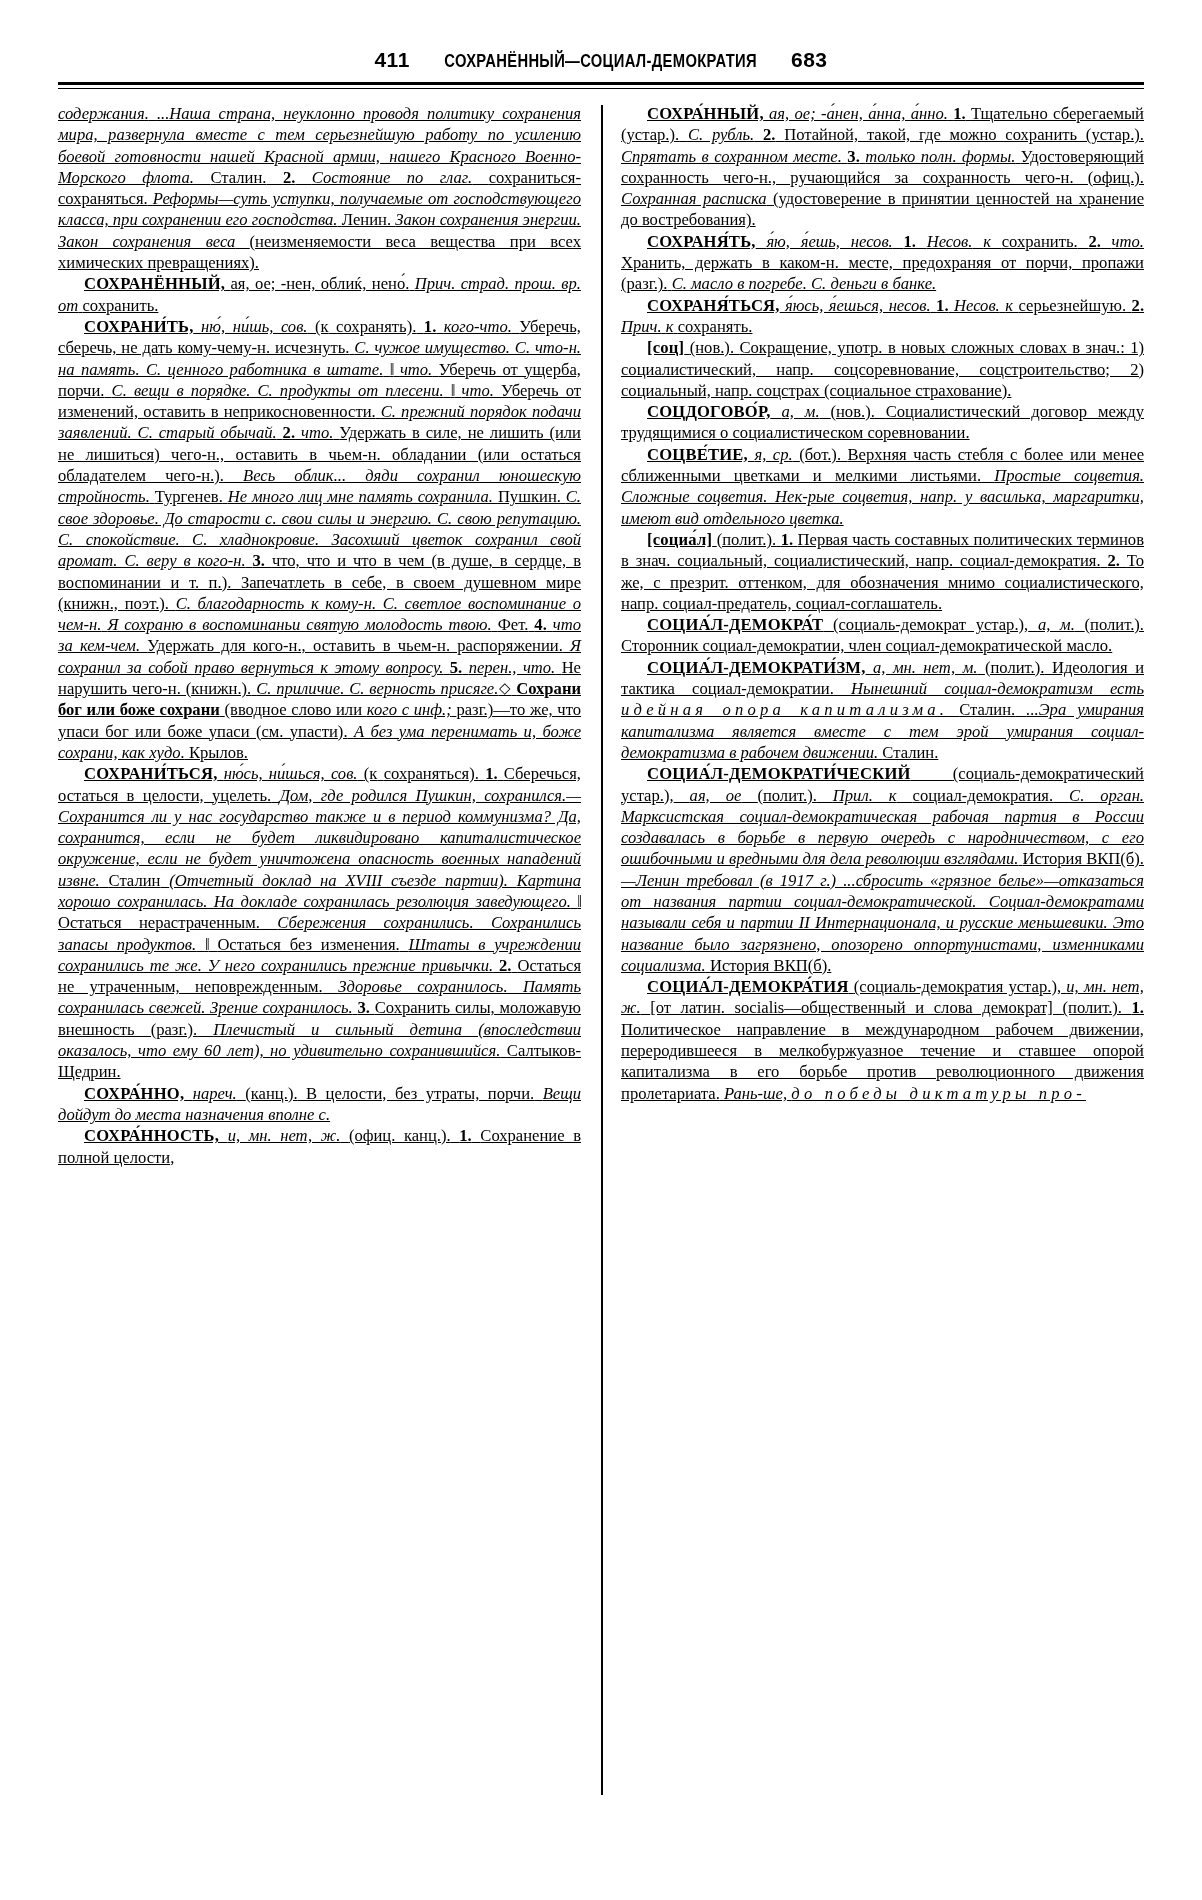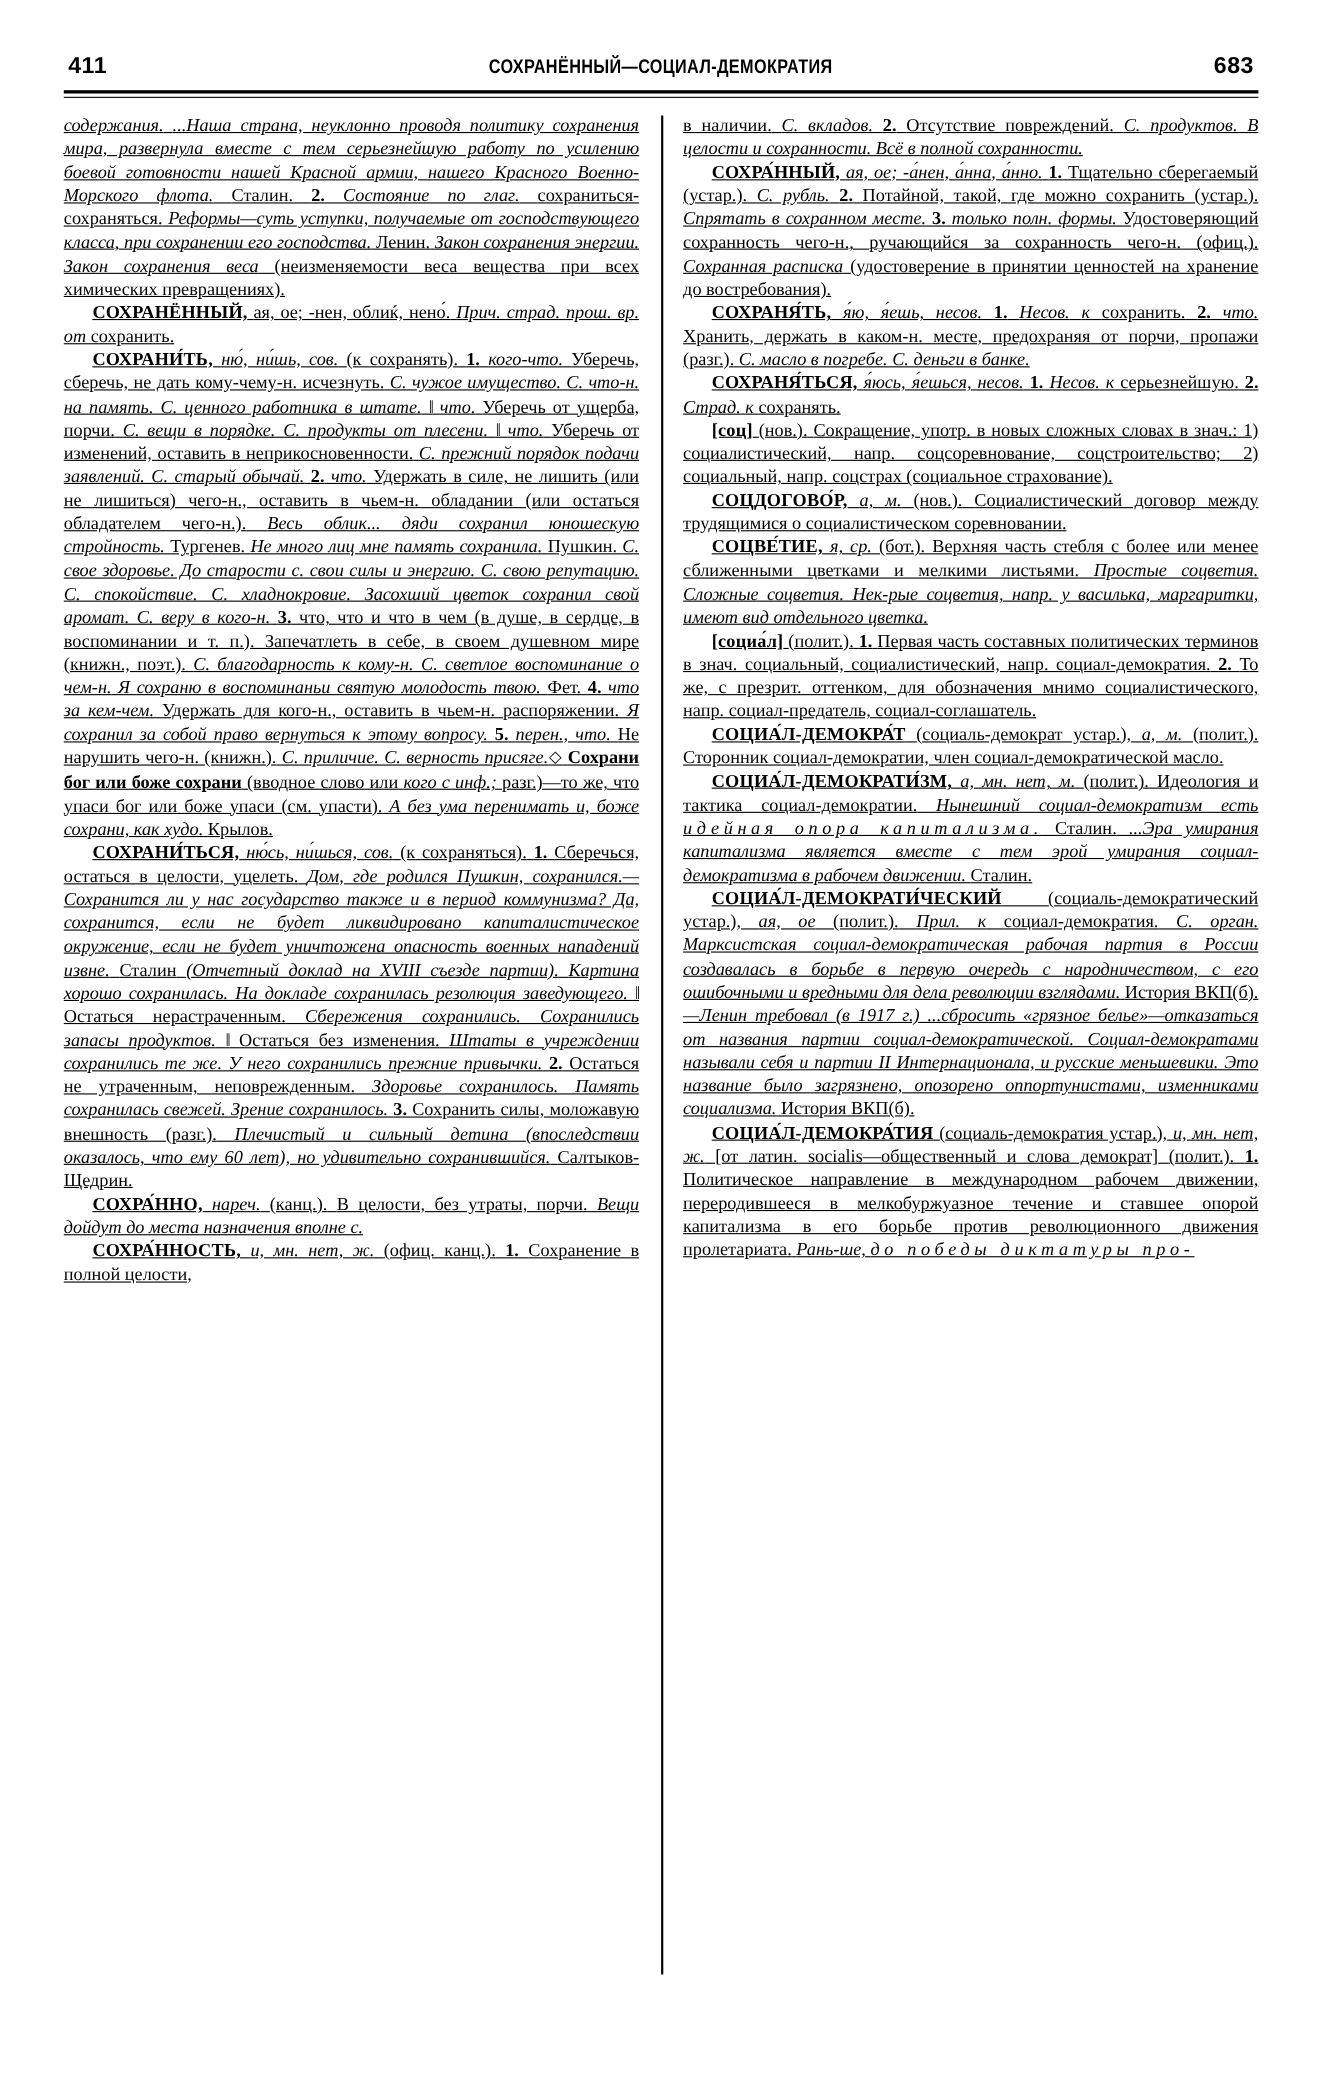--- a/index.html
+++ b/index.html
@@ -20,21 +20,21 @@
     height: 1900px;
     box-sizing: border-box;
     padding: 48px 58px 0 58px;
     position: relative;
   }
 
   
   .running-head {
     display: flex;
     align-items: baseline;
-    justify-content: space-between;
+    justify-content: center;
     margin-bottom: 10px;
     padding: 0 4px;
   }
   .folio {
     font-family: "Liberation Sans", "DejaVu Sans", sans-serif;
     font-weight: 700;
     font-size: 21px;
     letter-spacing: 0.5px;
   }
   .head-title {
@@ -131,27 +131,26 @@
       <p class="entry"><span class="hw">СОХРА́ННО,</span> <span class="it">нареч.</span> <span>(канц.).</span> <span>В целости, без утраты, порчи.</span> <span class="it">Вещи дойдут до места назначения вполне с.</span></p>
 
       <p class="entry"><span class="hw">СОХРА́ННОСТЬ,</span> <span class="it">и, мн. нет, ж.</span> <span>(офиц. канц.).</span> <span class="num">1.</span> <span>Сохранение в полной целости,</span></p>
 
     </div>
 
     <div class="divider"></div>
 
     <div class="col col-right">
 
-      <p class="cont"><span>в наличии.</span> <span class="it">С. вкладов.</span> <span class="num">2.</span> <span>Отсутствие повреждений.</span> <span class="it">С. продуктов. В целости и сохранности. Всё в полной сохранности.</span></p>
 
       <p class="entry"><span class="hw">СОХРА́ННЫЙ,</span> <span class="it">ая, ое; -а́нен, а́нна, а́нно.</span> <span class="num">1.</span> <span>Тщательно сберегаемый (устар.).</span> <span class="it">С. рубль.</span> <span class="num">2.</span> <span>Потайной, такой, где можно сохранить (устар.).</span> <span class="it">Спрятать в сохранном месте.</span> <span class="num">3.</span> <span class="it">только полн. формы.</span> <span>Удостоверяющий сохранность чего-н., ручающийся за сохранность чего-н. (офиц.).</span> <span class="it">Сохранная расписка</span> <span>(удостоверение в принятии ценностей на хранение до востребования).</span></p>
 
       <p class="entry"><span class="hw">СОХРАНЯ́ТЬ,</span> <span class="it">я́ю, я́ешь, несов.</span> <span class="num">1.</span> <span class="it">Несов.</span> <span class="it">к</span> <span>сохранить.</span> <span class="num">2.</span> <span class="it">что.</span> <span>Хранить, держать в каком-н. месте, предохраняя от порчи, пропажи (разг.).</span> <span class="it">С. масло в погребе. С. деньги в банке.</span></p>
 
-      <p class="entry"><span class="hw">СОХРАНЯ́ТЬСЯ,</span> <span class="it">я́юсь, я́ешься, несов.</span> <span class="num">1.</span> <span class="it">Несов.</span> <span class="it">к</span> <span>серьезнейшую.</span> <span class="num">2.</span> <span class="it">Страд.</span> <span class="it">к</span> <span>сохранять.</span></p>
+      <p class="entry"><span class="hw">СОХРАНЯ́ТЬСЯ,</span> <span class="it">я́юсь, я́ешься, несов.</span> <span class="num">1.</span> <span class="it">Несов.</span> <span class="it">к</span> <span>серьезнейшую.</span> <span class="num">2.</span> <span class="it">Прич.</span> <span class="it">к</span> <span>сохранять.</span></p>
 
       <p class="entry"><span class="hw">[соц]</span> <span>(нов.).</span> <span>Сокращение, употр. в новых сложных словах в знач.: 1) социалистический, напр. соцсоревнование, соцстроительство; 2) социальный, напр. соцстрах (социальное страхование).</span></p>
 
       <p class="entry"><span class="hw">СОЦДОГОВО́Р,</span> <span class="it">а, м.</span> <span>(нов.).</span> <span>Социалистический договор между трудящимися о социалистическом соревновании.</span></p>
 
       <p class="entry"><span class="hw">СОЦВЕ́ТИЕ,</span> <span class="it">я, ср.</span> <span>(бот.).</span> <span>Верхняя часть стебля с более или менее сближенными цветками и мелкими листьями.</span> <span class="it">Простые соцветия. Сложные соцветия. Нек-рые соцветия, напр. у василька, маргаритки, имеют вид отдельного цветка.</span></p>
 
       <p class="entry"><span class="hw">[социа́л]</span> <span>(полит.).</span> <span class="num">1.</span> <span>Первая часть составных политических терминов в знач. социальный, социалистический, напр. социал-демократия.</span> <span class="num">2.</span> <span>То же, с презрит. оттенком, для обозначения мнимо социалистического, напр. социал-предатель, социал-соглашатель.</span></p>
 
       <p class="entry"><span class="hw">СОЦИА́Л-ДЕМОКРА́Т</span> <span>(социаль-демократ устар.),</span> <span class="it">а, м.</span> <span>(полит.).</span> <span>Сторонник социал-демократии, член социал-демократической масло.</span></p>

